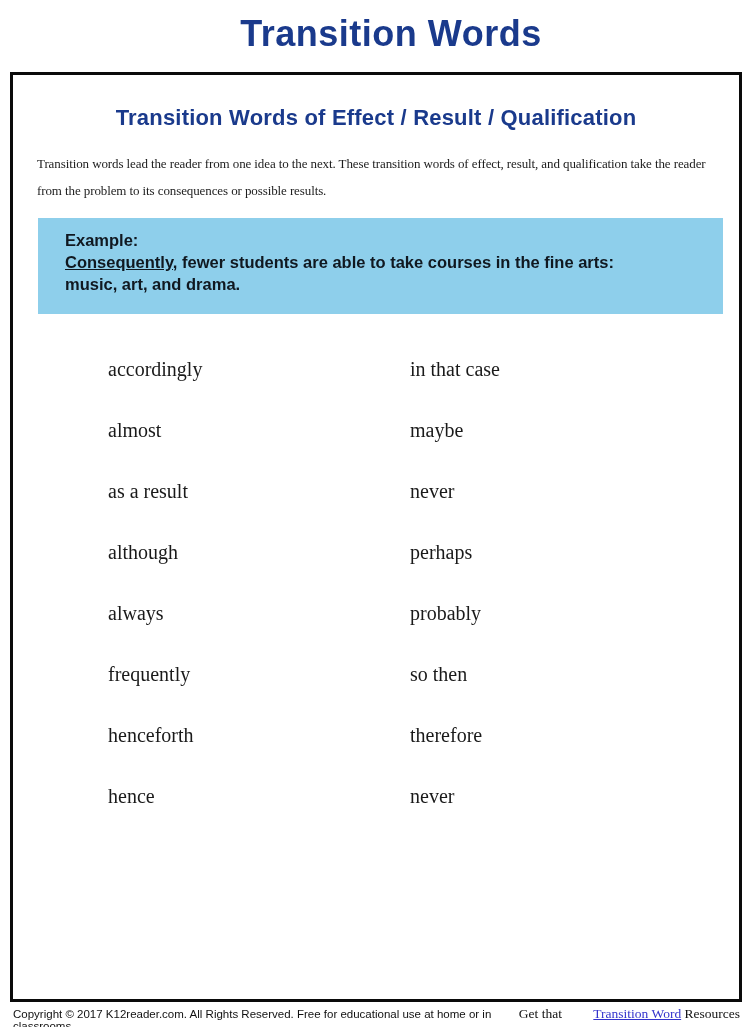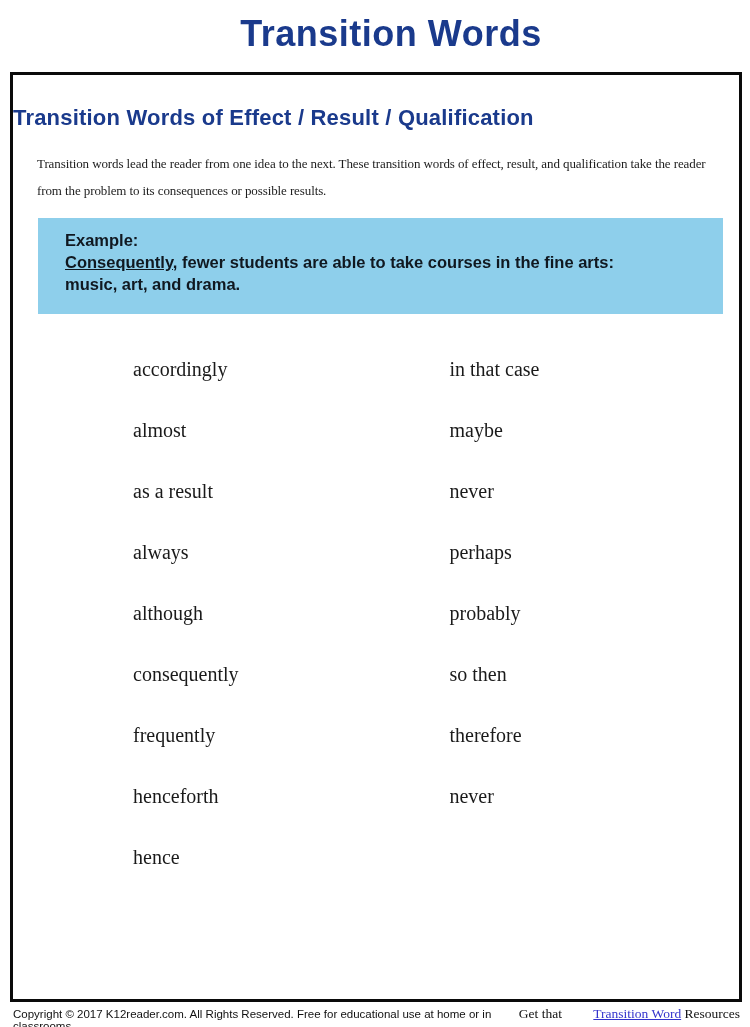--- a/index.html
+++ b/index.html
@@ -23,21 +23,21 @@
   }
   .main-box {
     position: absolute;
     left: 10px; top: 72px;
     width: 732px; height: 930px;
     border: 3px solid #0a0a0a;
     background: #ffffff;
   }
   .subtitle {
     margin-top: 30px;
-    text-align: left;
+    text-align: center;
     color: var(--heading-blue, #1a3a8c);
     font-family: "Liberation Sans", sans-serif;
     font-weight: bold;
     font-size: 22px;
     line-height: 26px;
     letter-spacing: 0.2px;
   }
   .intro {
     margin: 19px 20px 0 24px;
     font-family: "Liberation Serif", serif;
@@ -60,21 +60,21 @@
     line-height: 22px;
     color: #101820;
   }
   .example-sentence { max-width: 570px; }
   .example-highlight { text-decoration: underline; }
   .word-columns {
     display: flex;
     margin-top: 44px;
     padding-left: 95px;
   }
-  .word-col { width: 302px; margin-left: 25px; }
+  .word-col { width: 302px; }
   .word-col.right { width: 300px; }
   .word {
     height: 61px;
     font-family: "Liberation Serif", serif;
     font-size: 20px;
     color: #1a1a1a;
   }
   .footer {
     position: absolute;
     left: 13px; right: 10px; top: 1006px;
@@ -113,23 +113,22 @@
   <div class="example-box">
     <div class="example-label">Example:</div>
     <div class="example-sentence"><span class="example-highlight">Consequently,</span><span> fewer students are able to take courses in the fine arts: music, art, and drama.</span></div>
   </div>
 
   <div class="word-columns">
     <div class="word-col">
       <div class="word">accordingly</div>
       <div class="word">almost</div>
       <div class="word">as a result</div>
+      <div class="word">although</div>
       <div class="word">always</div>
-      <div class="word">although</div>
-      <div class="word">consequently</div>
       <div class="word">frequently</div>
       <div class="word">henceforth</div>
       <div class="word">hence</div>
     </div>
     <div class="word-col right">
       <div class="word">in that case</div>
       <div class="word">maybe</div>
       <div class="word">never</div>
       <div class="word">perhaps</div>
       <div class="word">probably</div>

